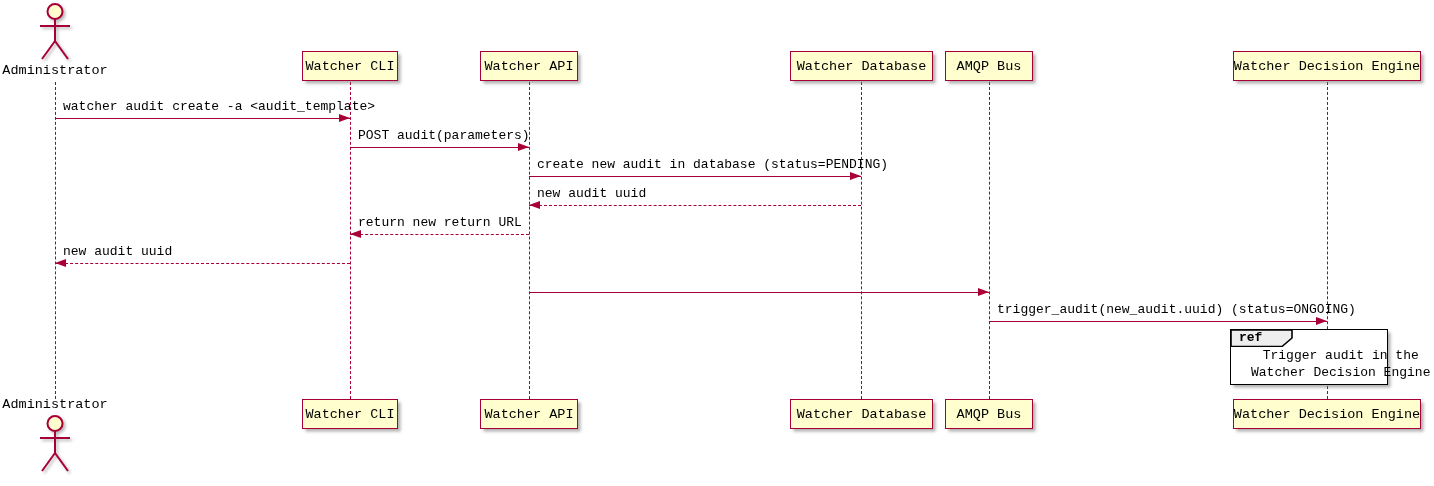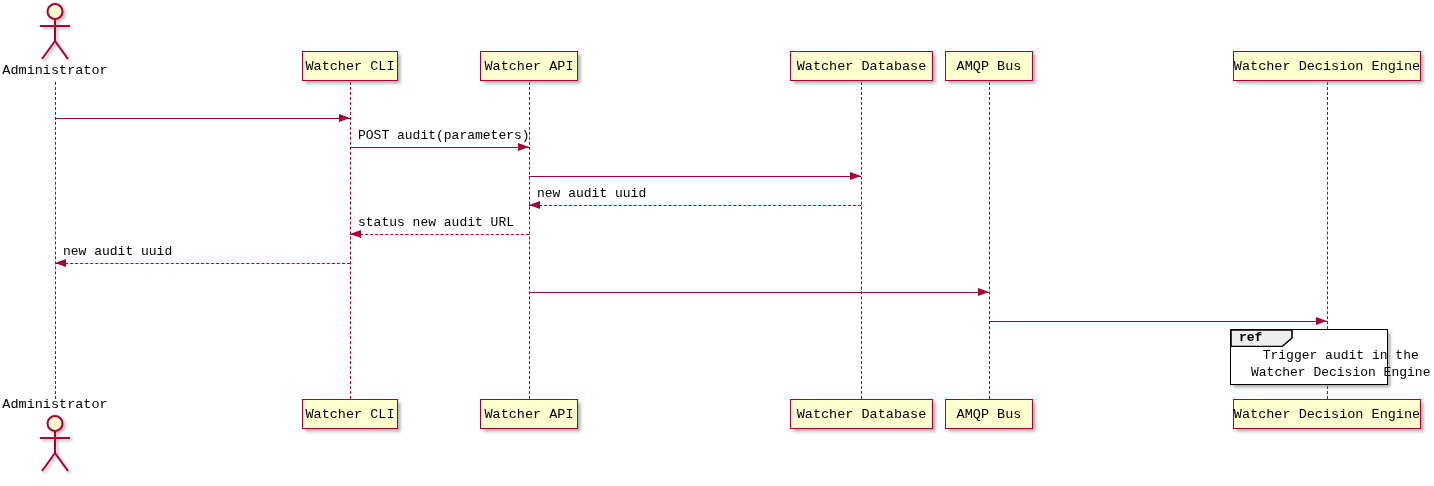--- a/index.html
+++ b/index.html
@@ -151,38 +151,41 @@
       <span>AMQP Bus</span>
     </div>
     <div class="pbox" style="left: 1233px; top: 51px; width: 188px;">
       <span>Watcher Decision Engine</span>
     </div>
     <div class="pbox" style="left: 1233px; top: 399px; width: 188px;">
       <span>Watcher Decision Engine</span>
     </div>
     <div class="msg-line solid" style="left: 55px; width: 295px; top: 118px;"></div>
     <div class="msg-arrow right" style="top: 114px; left: 339px;"></div>
+    <div class="msg-label" style="left: 63px; top: 99px;">watcher audit create -a &lt;audit_template&gt;</div>
     <div class="msg-line solid" style="left: 350px; width: 179px; top: 147px;"></div>
     <div class="msg-arrow right" style="top: 143px; left: 518px;"></div>
     <div class="msg-label" style="left: 358px; top: 128px;">POST audit(parameters)</div>
     <div class="msg-line solid" style="left: 529px; width: 332px; top: 176px;"></div>
     <div class="msg-arrow right" style="top: 172px; left: 850px;"></div>
+    <div class="msg-label" style="left: 537px; top: 157px;">create new audit in database (status=PENDING)</div>
     <div class="msg-line dashed" style="left: 529px; width: 332px; top: 205px;"></div>
     <div class="msg-arrow left" style="top: 201px; left: 529px;"></div>
     <div class="msg-label" style="left: 537px; top: 186px;">new audit uuid</div>
     <div class="msg-line dashed" style="left: 350px; width: 179px; top: 234px;"></div>
     <div class="msg-arrow left" style="top: 230px; left: 350px;"></div>
-    <div class="msg-label" style="left: 358px; top: 215px;">status new audit URL</div>
+    <div class="msg-label" style="left: 358px; top: 215px;">return new return URL</div>
     <div class="msg-line dashed" style="left: 55px; width: 295px; top: 263px;"></div>
     <div class="msg-arrow left" style="top: 259px; left: 55px;"></div>
     <div class="msg-label" style="left: 63px; top: 244px;">new audit uuid</div>
     <div class="msg-line solid" style="left: 529px; width: 460px; top: 292px;"></div>
     <div class="msg-arrow right" style="top: 288px; left: 978px;"></div>
     <div class="msg-line solid" style="left: 989px; width: 338px; top: 321px;"></div>
     <div class="msg-arrow right" style="top: 317px; left: 1316px;"></div>
+    <div class="msg-label" style="left: 997px; top: 302px;">trigger_audit(new_audit.uuid) (status=ONGOING)</div>
     <div class="ref-box" style="left: 1230px; top: 329px; width: 158px; height: 56px; padding-left: 19px;">
       <div class="ref-header"><svg width="62" height="17" viewBox="0 0 62 17">
           <polygon points="0,0 61,0 61,8 51,16.5 0,16.5" fill="#EEEEEE" stroke="#000000" stroke-width="1.6"></polygon>
         </svg><span class="ref-kw">ref</span></div>
       <div class="ref-text">
         <span>Trigger audit in the</span>
         <span>Watcher Decision Engine</span>
       </div>
     </div>
   </div>

